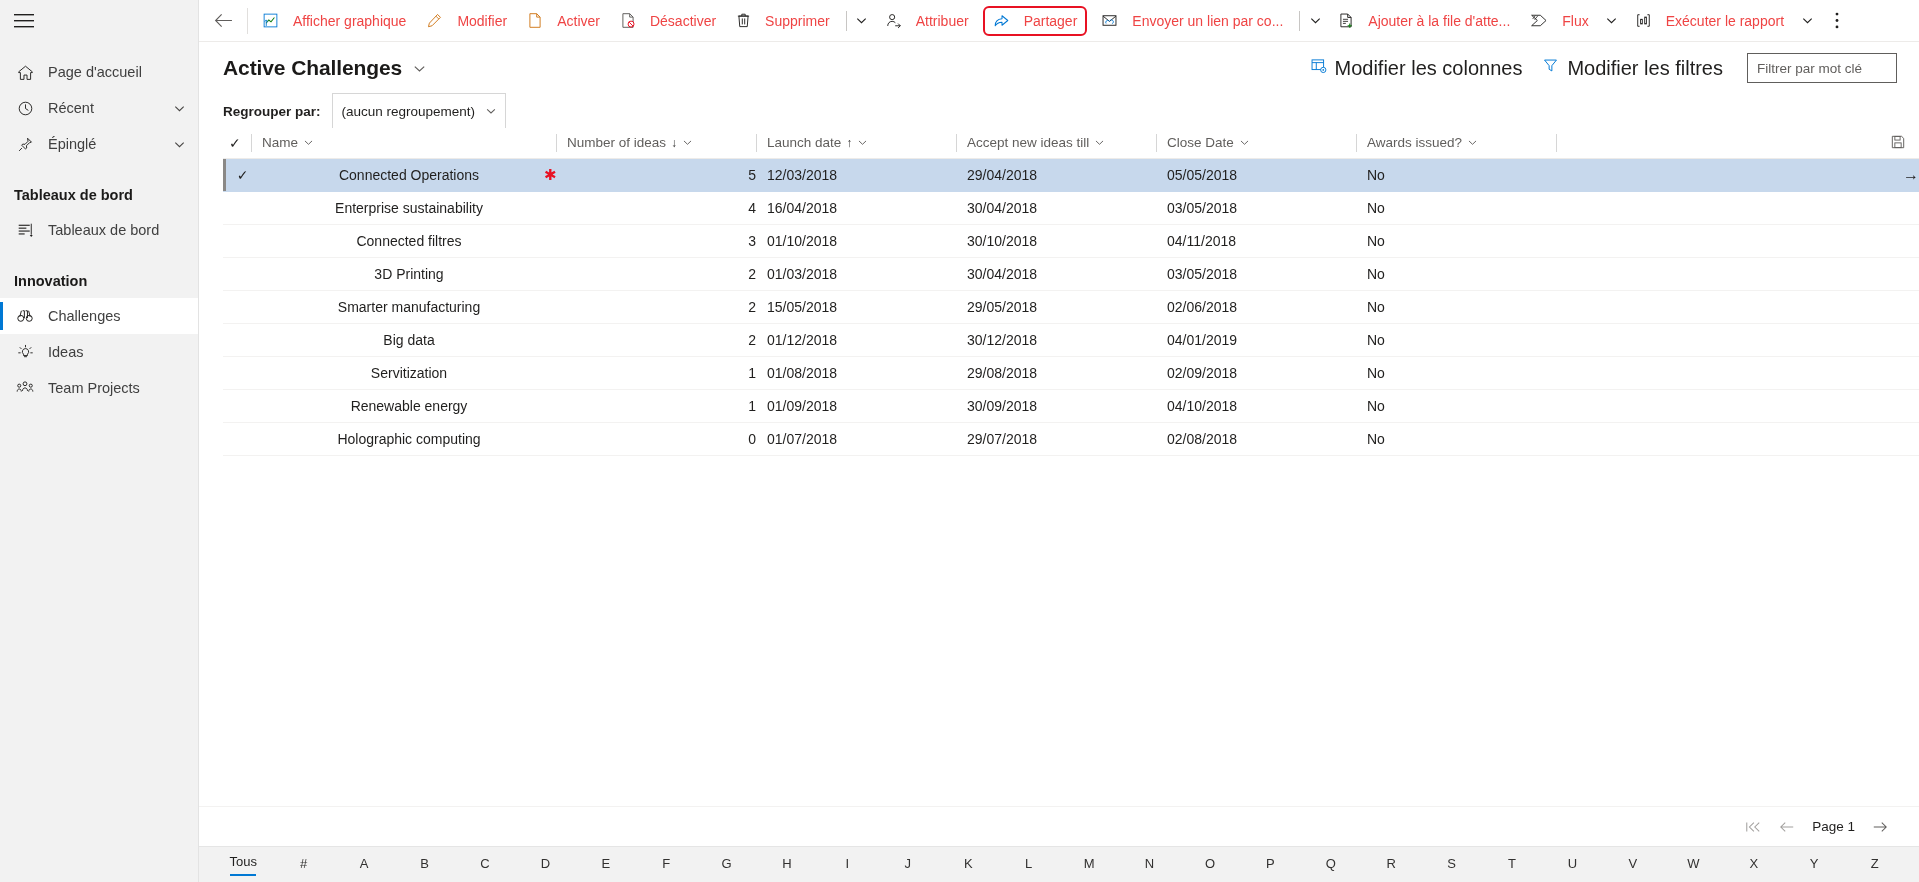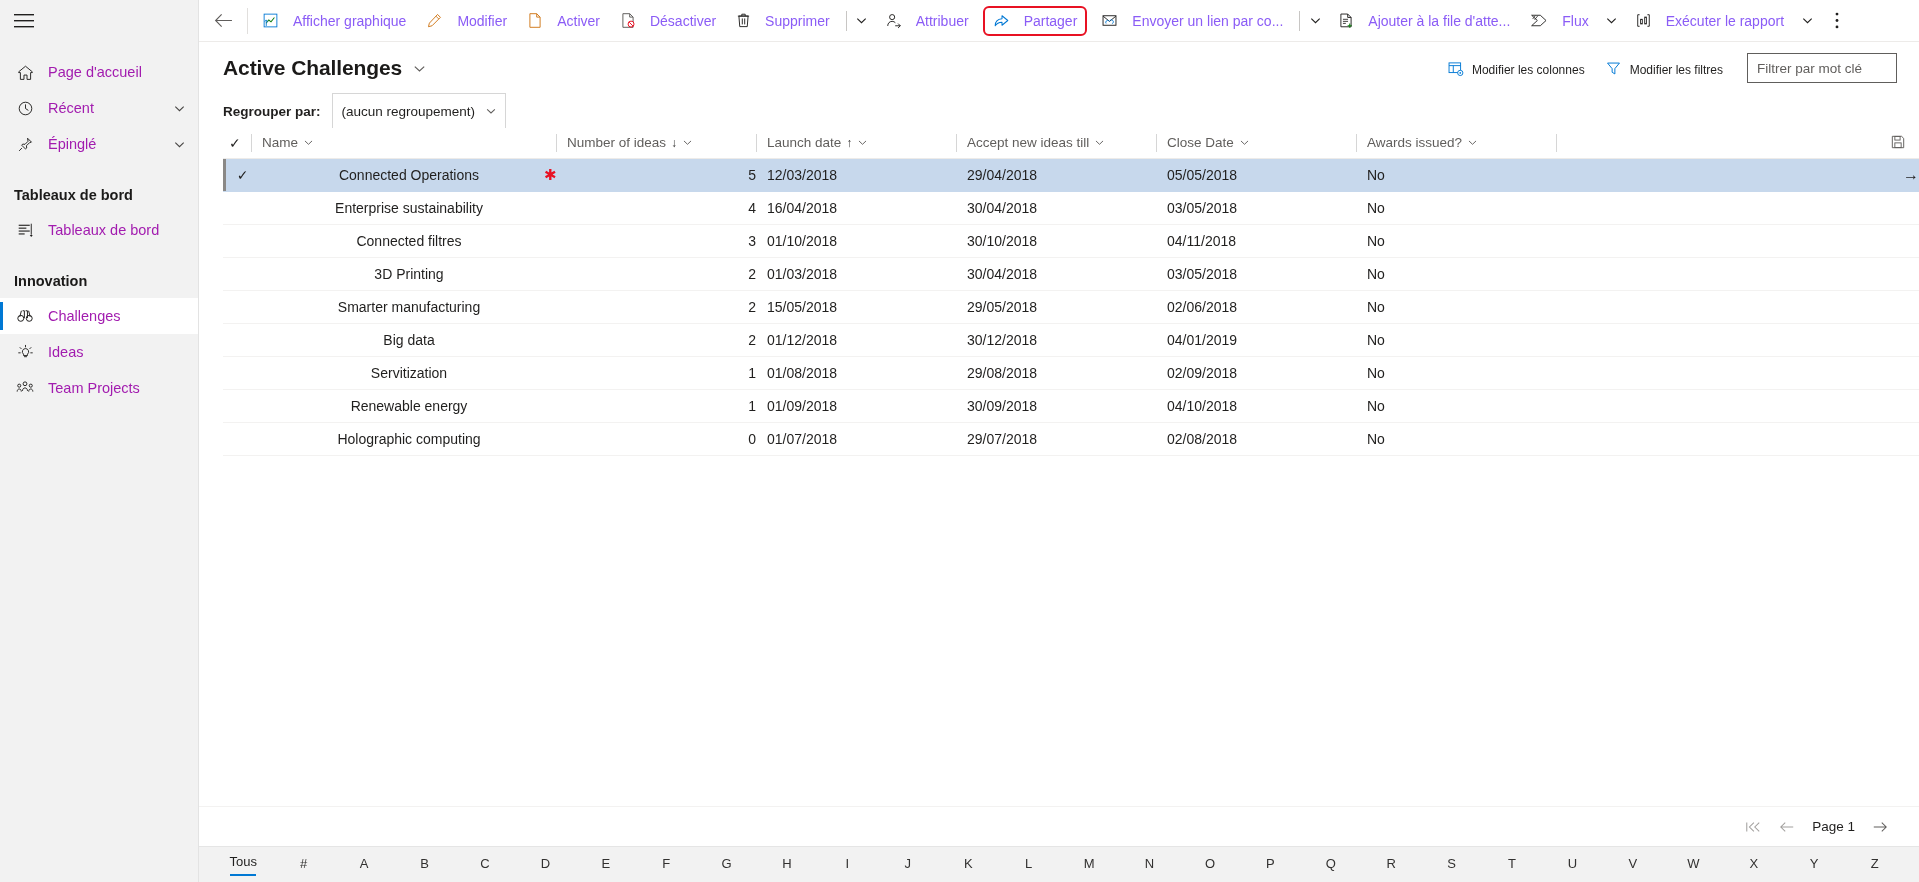--- a/index.html
+++ b/index.html
@@ -25,21 +25,21 @@
   }
   .hamburger {
     height: 42px; display: flex; align-items: center; padding-left: 14px;
     cursor: pointer;
   }
   .hamburger svg { display:block; }
 
   .nav-item {
     height: 36px; display: flex; align-items: center;
     padding-left: 14px; padding-right: 12px;
-    color: #a21caf; font-size: 14.5px; cursor: pointer;
+    color: #404040; font-size: 14.5px; cursor: pointer;
     position: relative;
   }
   .nav-item .ico {
     width: 22px; min-width: 22px; display: flex; align-items: center; justify-content: center;
     margin-right: 12px; color: #201f1e;
   }
   .nav-item .lbl { flex: 1; white-space: nowrap; }
   .nav-item .chev { color: #484644; display: flex; align-items:center; }
   .nav-item.selected {
     background: #ffffff;
@@ -72,21 +72,21 @@
   }
   .cmd-back {
     width: 40px; height: 42px; display: flex; align-items: center; justify-content: center;
     color: #605e5c; cursor: pointer;
   }
   .cmd-sep-v {
     width: 1px; height: 26px; background: #e1dfdd; margin: 0 4px;
   }
   .cmd-btn {
     height: 42px; display: flex; align-items: center; gap: 14px;
-    padding: 0 10px; font-size: 14px; color: #8b5cf6; cursor: pointer;
+    padding: 0 10px; font-size: 14px; color: #ef4444; cursor: pointer;
   }
   .cmd-btn .ico { display: flex; align-items: center; color: #201f1e; }
   .cmd-caret {
     width: 26px; height: 42px; display: flex; align-items: center; justify-content: center;
     cursor: pointer; color: #201f1e;
   }
   .cmd-divider {
     width: 1px; height: 20px; background: #c8c6c4; margin: 0 2px 0 6px;
   }
   .cmd-highlight {
@@ -105,22 +105,22 @@
   .viewhead {
     height: 52px; min-height: 52px; display: flex; align-items: center;
     padding: 0 22px 0 24px; background: #ffffff;
   }
   .view-title {
     font-size: 21px; font-weight: 600; color: #1b1a19; letter-spacing: -0.1px;
   }
   .view-title-caret { margin-left: 10px; color: #605e5c; display: flex; align-items: center; }
   .spacer { flex: 1; }
   .hdr-btn {
-    display: flex; align-items: flex-end; gap: 8px;
-    font-size: 12px; color: #201f1e; padding: 6px 10px; cursor: pointer;
+    display: flex; align-items: flex-start; gap: 8px;
+    font-size: 20px; color: #201f1e; padding: 6px 10px; cursor: pointer;
   }
   .hdr-btn .ico { display: flex; align-items: center; color: #0078d4; }
   .search-box {
     width: 150px; height: 30px; border: 1px solid #605e5c;
     background: #fff; display: flex; align-items: center; padding: 0 9px;
     margin-left: 14px;
   }
   .search-box input {
     border: none; outline: none; width: 100%; font-size: 13.5px;
     font-family: "Liberation Sans", sans-serif; color: #201f1e;

